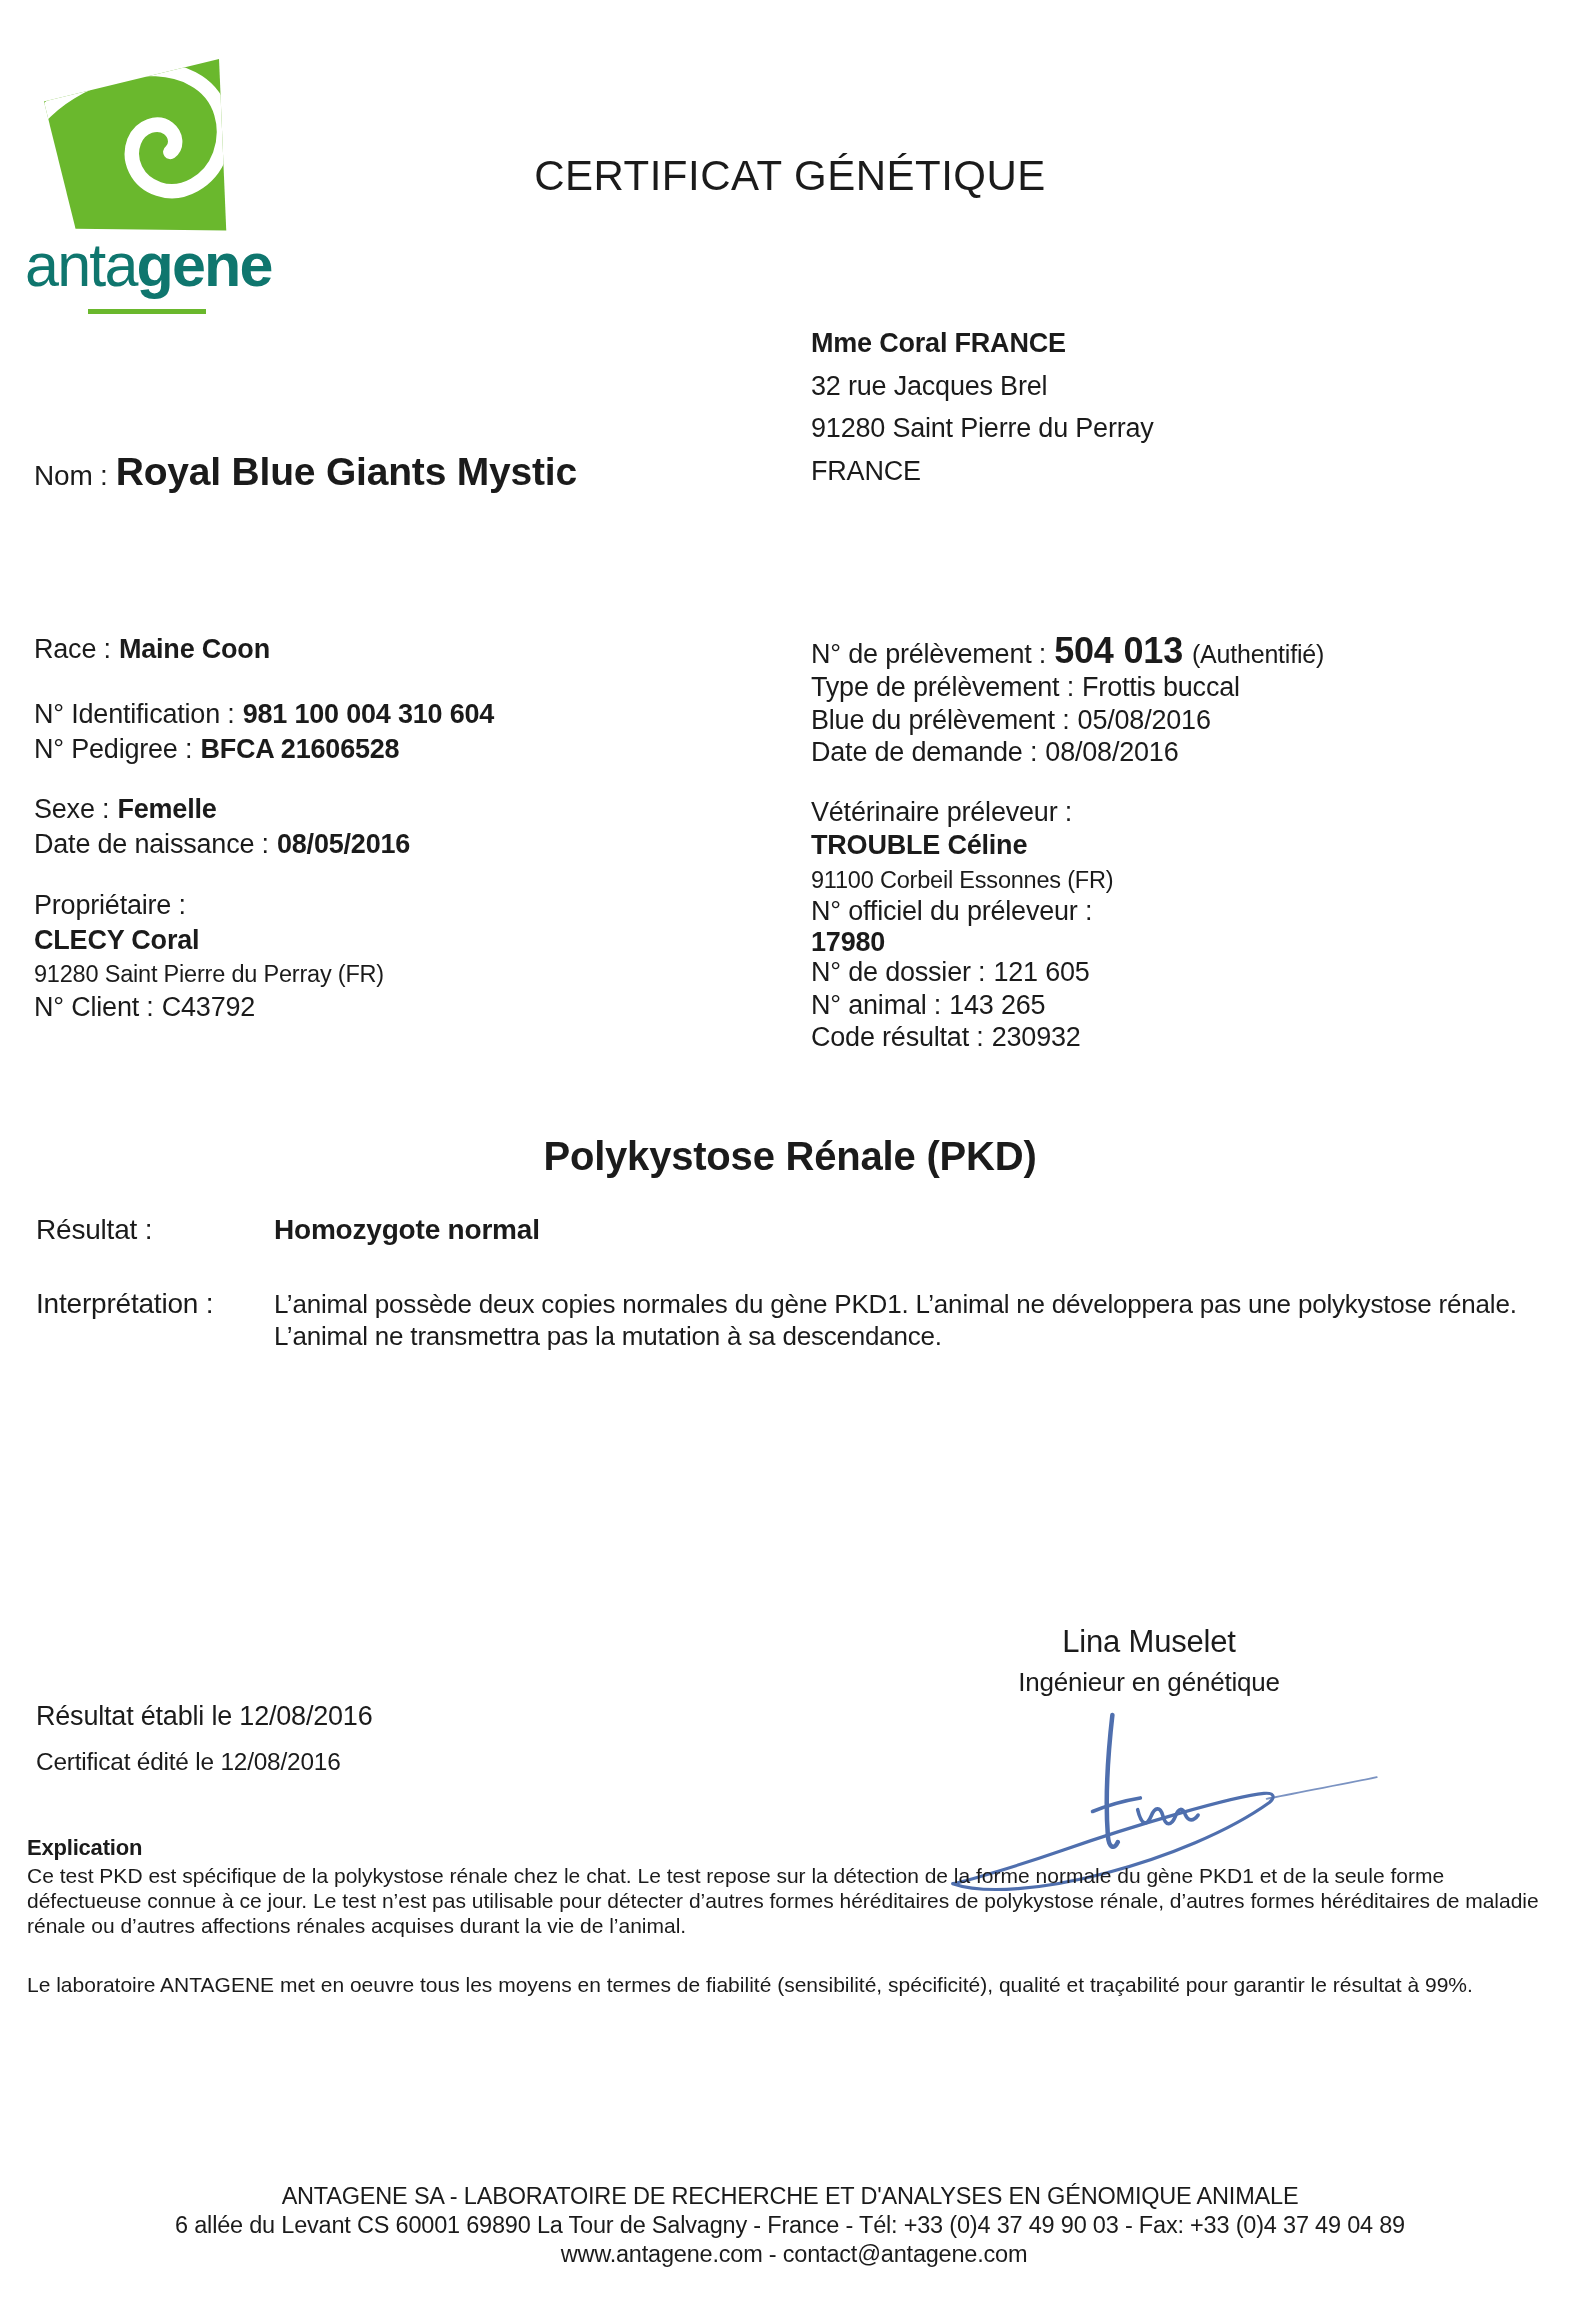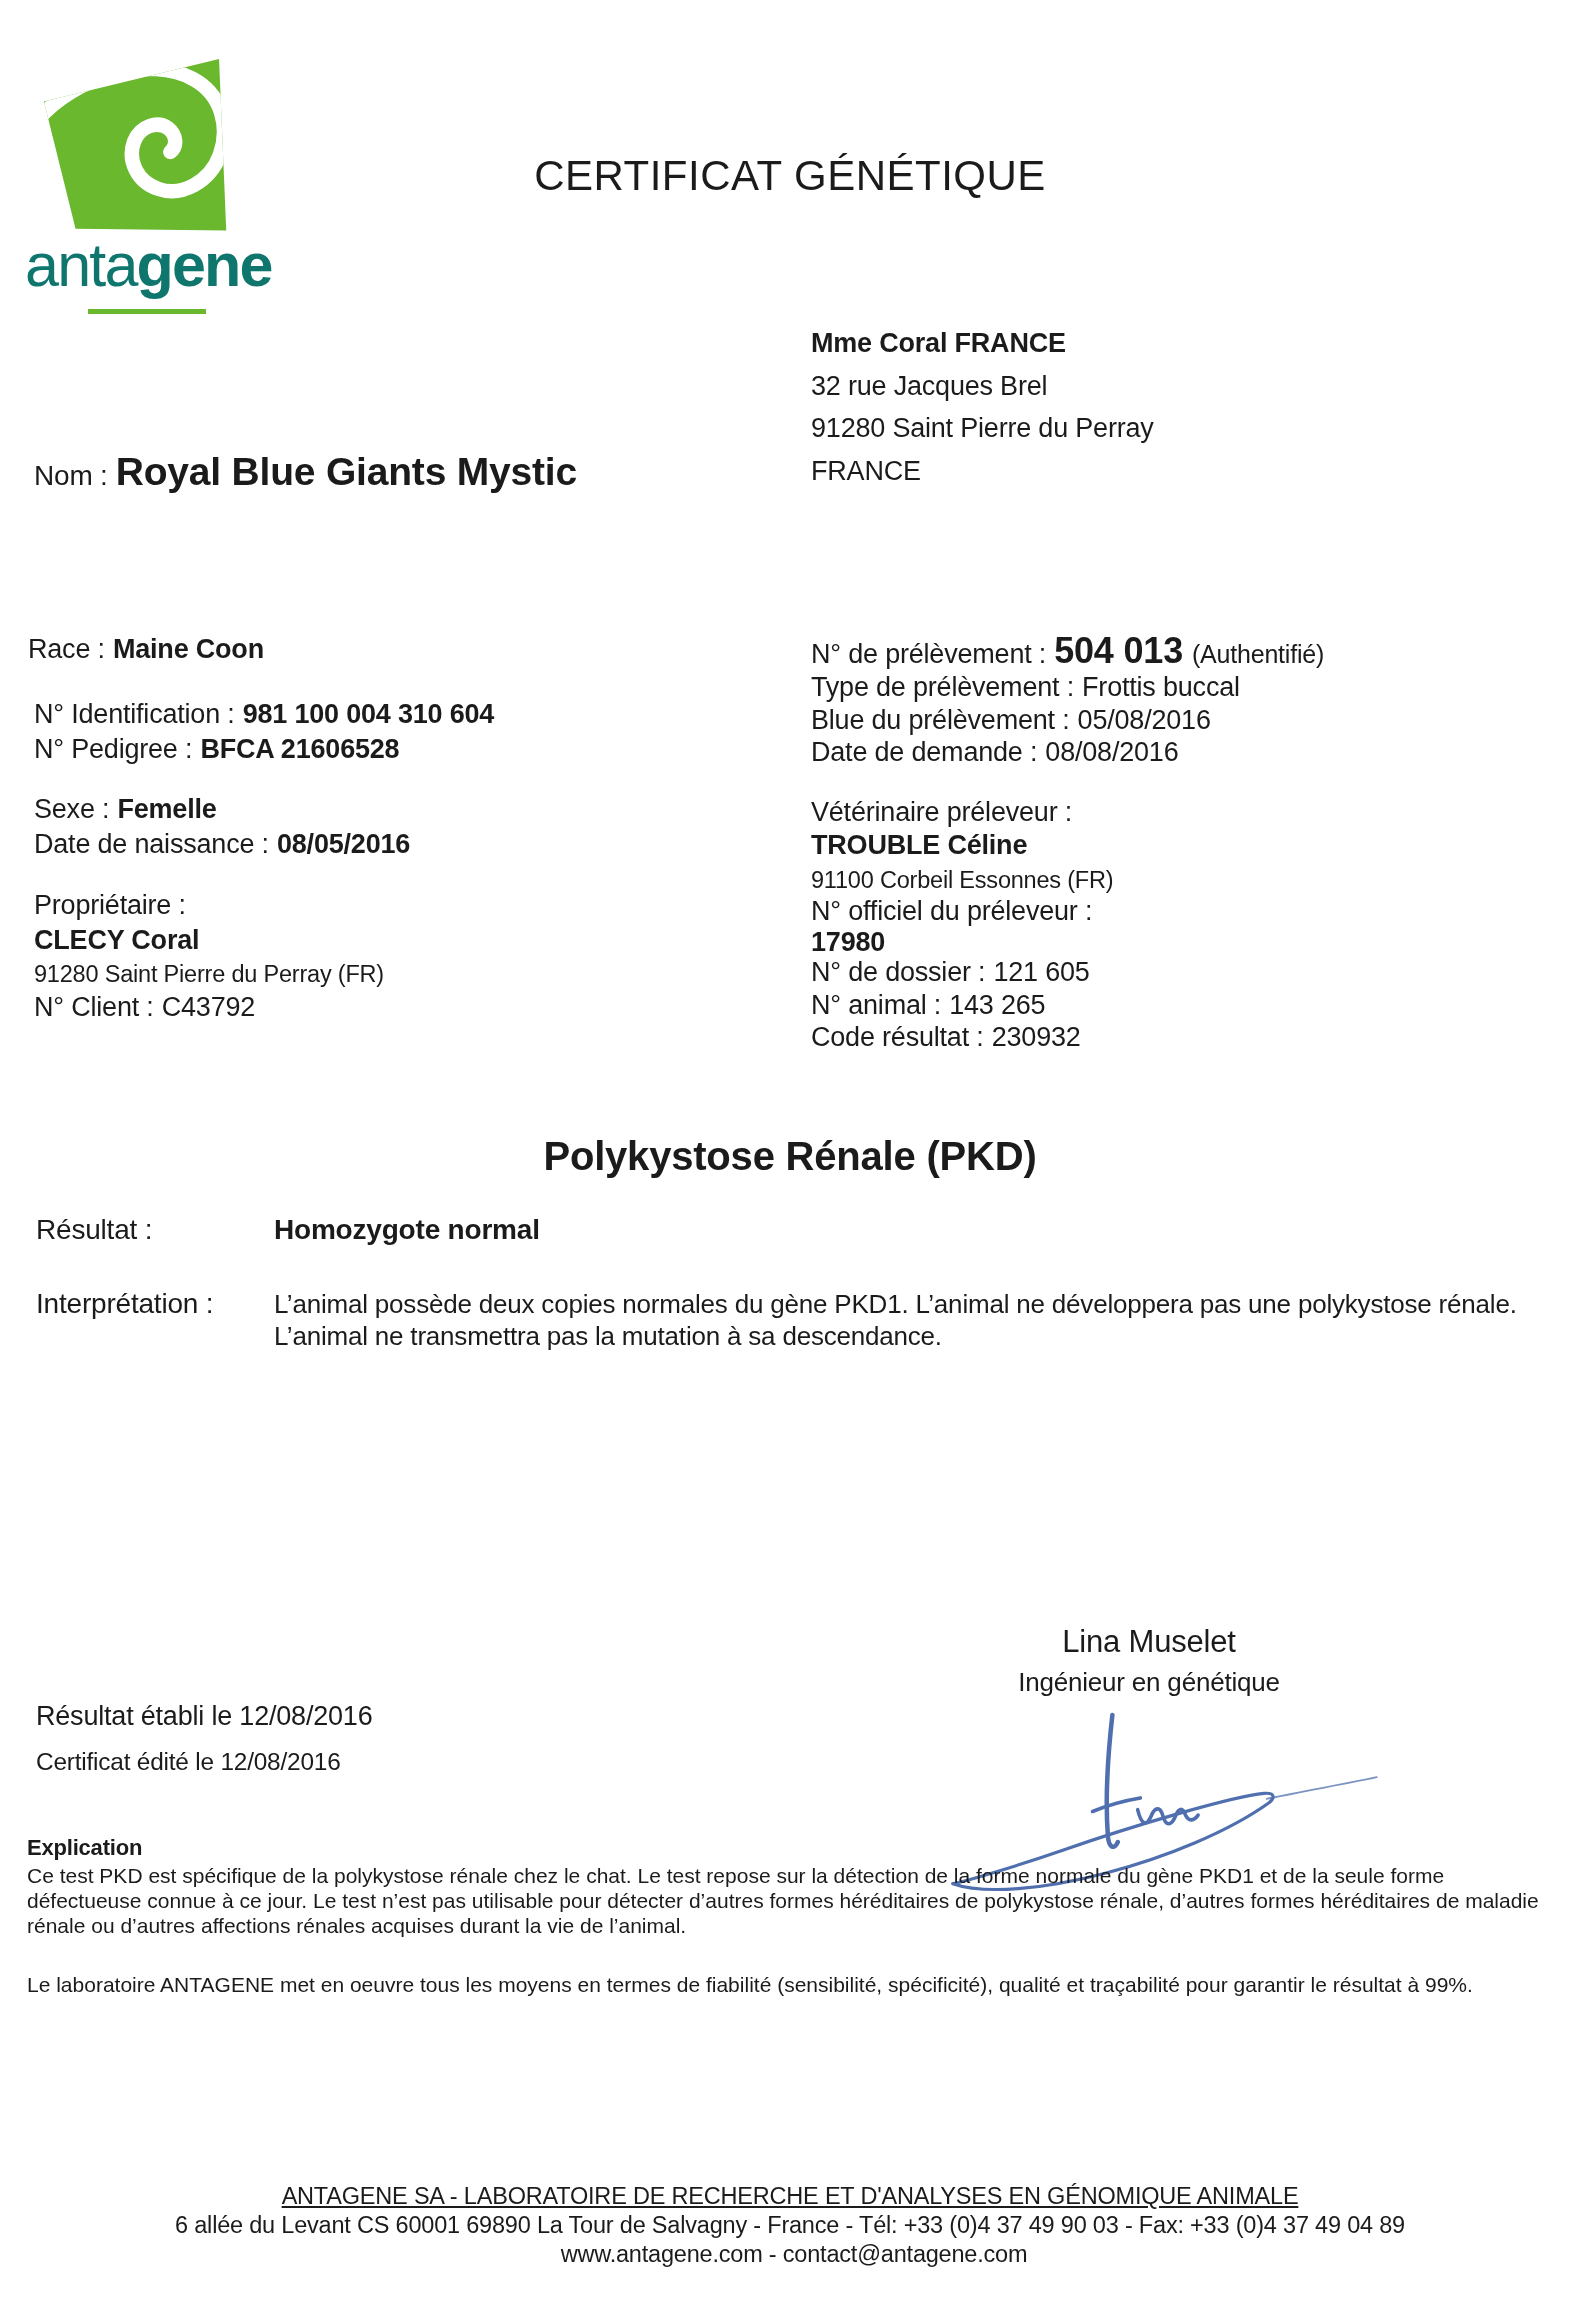--- a/index.html
+++ b/index.html
@@ -66,21 +66,21 @@
   <div class="abs t30 b" style="left:811px;top:328px;">Mme Coral FRANCE</div>
   <div class="abs t30" style="left:811px;top:371px;">32 rue Jacques Brel</div>
   <div class="abs t30" style="left:811px;top:413px;">91280 Saint Pierre du Perray</div>
   <div class="abs t30" style="left:811px;top:456px;">FRANCE</div>
 
   <div class="row" style="left:34px;top:450px;">
     <span class="nomlbl lbl">Nom :</span>
     <span class="bigname">Royal Blue Giants Mystic</span>
   </div>
 
-  <div class="row t30" style="left:28px;top:634px;justify-content:space-between;">
+  <div class="row t30" style="left:34px;top:634px;justify-content:space-between;">
     <span class="lbl">Race :</span>
     <span class="b">Maine Coon</span>
   </div>
   <div class="row t30" style="left:34px;top:699px;">
     <span class="lbl">N° Identification :</span>
     <span class="b">981 100 004 310 604</span>
   </div>
   <div class="row t30" style="left:34px;top:734px;">
     <span class="lbl">N° Pedigree :</span>
     <span class="b">BFCA 21606528</span>
@@ -158,18 +158,18 @@
     <path d="M 366 104 C 410 95 455 87 488 80" stroke-width="2" opacity="0.75"></path>
   </svg>
 
   <div class="abs etabli" style="left:36px;top:1701px;">Résultat établi le 12/08/2016</div>
   <div class="abs edite" style="left:36px;top:1748px;">Certificat édité le 12/08/2016</div>
 
   <div class="abs expl-title" style="left:27px;top:1835px;">Explication</div>
   <div class="abs expl" style="left:27px;top:1863px;width:1520px;">Ce test PKD est spécifique de la polykystose rénale chez le chat. Le test repose sur la détection de la forme normale du gène PKD1 et de la seule forme défectueuse connue à ce jour. Le test n’est pas utilisable pour détecter d’autres formes héréditaires de polykystose rénale, d’autres formes héréditaires de maladie rénale ou d’autres affections rénales acquises durant la vie de l’animal.</div>
   <div class="abs expl" style="left:27px;top:1972px;width:1520px;">Le laboratoire ANTAGENE met en oeuvre tous les moyens en termes de fiabilité (sensibilité, spécificité), qualité et traçabilité pour garantir le résultat à 99%.</div>
 
-  <div class="abs center footer" style="top:2182px;text-decoration:underline;">ANTAGENE SA - LABORATOIRE DE RECHERCHE ET D'ANALYSES EN GÉNOMIQUE ANIMALE</div>
+  <div class="abs center footer" style="top:2182px;">ANTAGENE SA - LABORATOIRE DE RECHERCHE ET D'ANALYSES EN GÉNOMIQUE ANIMALE</div>
   <div class="abs center footer" style="top:2211px;">6 allée du Levant CS 60001 69890 La Tour de Salvagny - France - Tél: +33 (0)4 37 49 90 03 - Fax: +33 (0)4 37 49 04 89</div>
   <div class="abs center footer" style="top:2240px;margin-left:8px;">www.antagene.com - contact@antagene.com</div>
 
 </div>
 
 
 </body></html>

